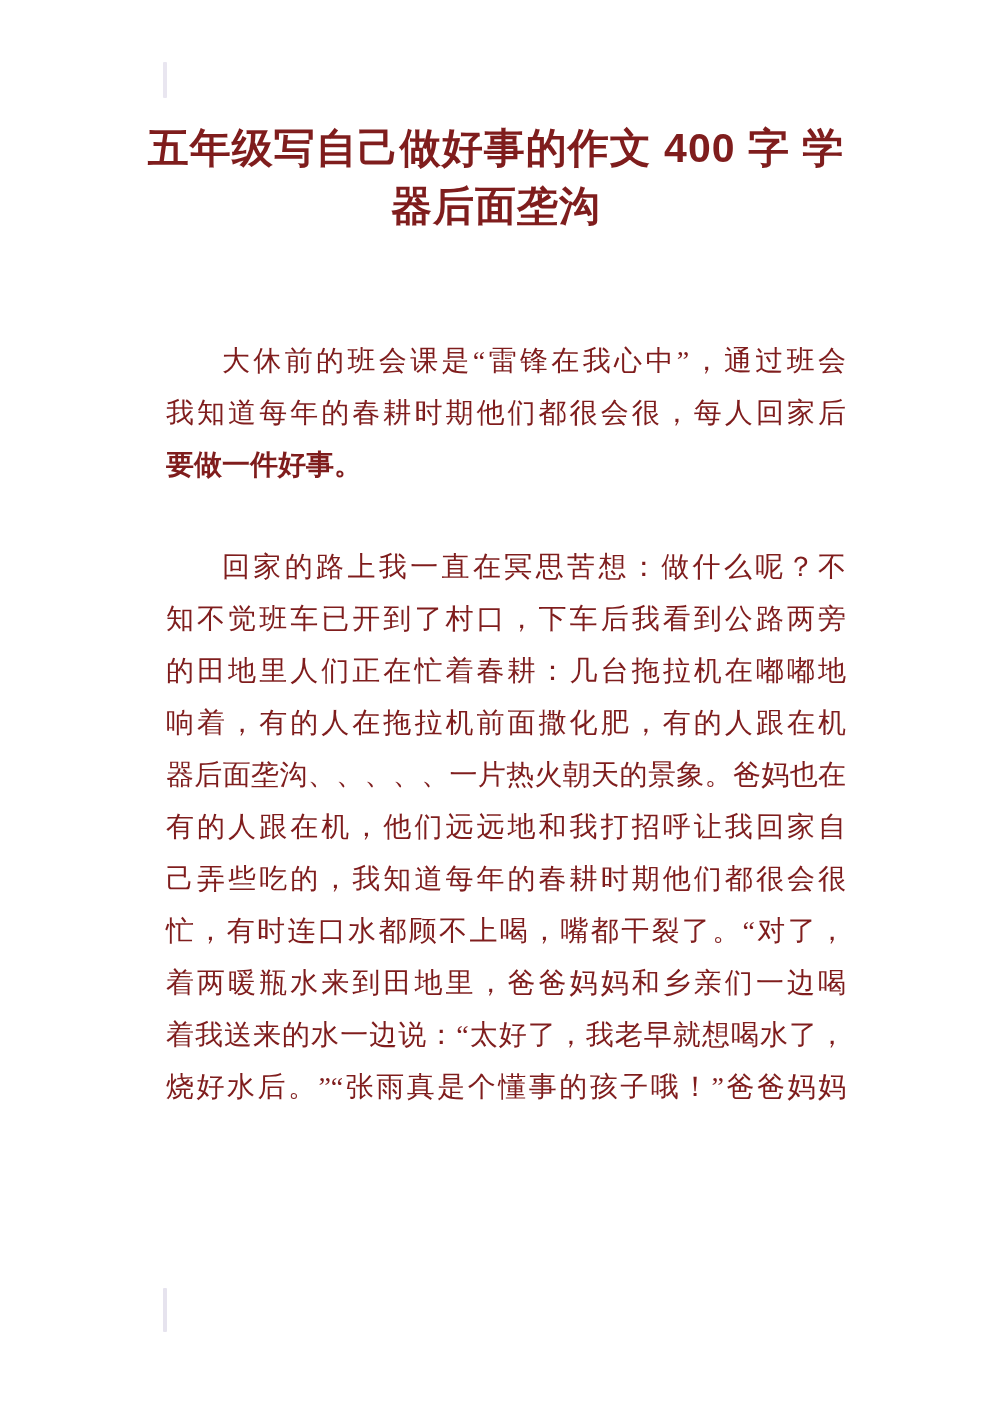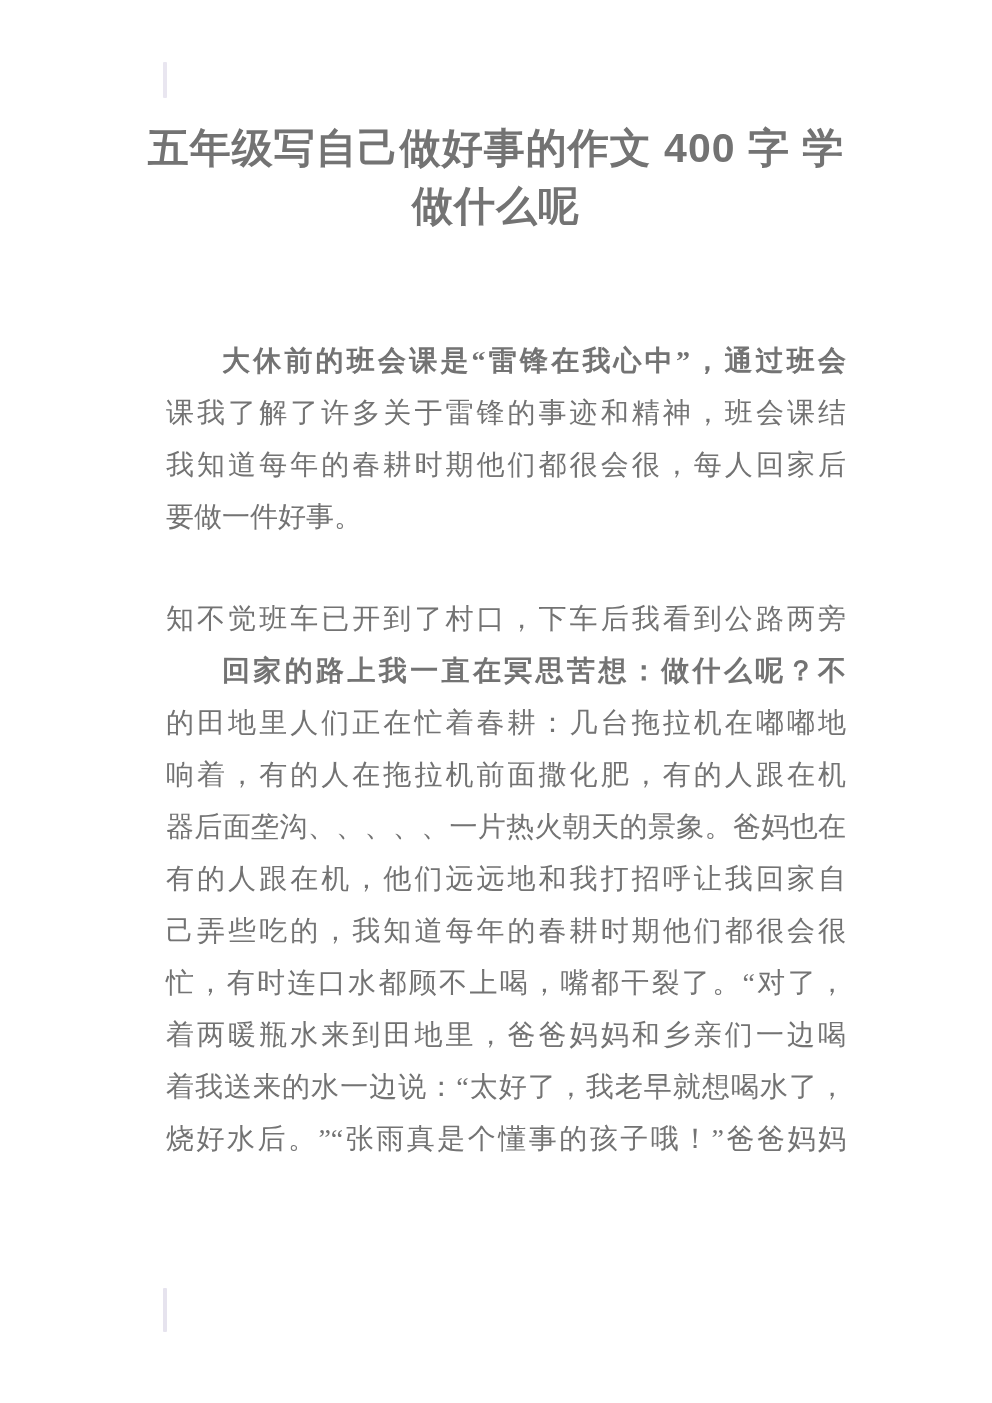--- a/index.html
+++ b/index.html
@@ -5,21 +5,21 @@
   html, body {
     margin: 0;
     padding: 0;
     background: #ffffff;
   }
   .page {
     position: relative;
     width: 992px;
     height: 1403px;
     background: #ffffff;
-    color: #737373;
+    color: #7f1d1d;
     overflow: hidden;
     font-family: "Liberation Serif", serif;
   }
   .title-block {
     position: absolute;
     left: 136px;
     top: 119px;
     width: 720px;
     text-align: center;
     font-family: "Liberation Sans", sans-serif;
@@ -37,59 +37,59 @@
     line-height: 52px;
   }
   .para { margin: 0; padding: 0; }
   .para.second { margin-top: 50px; }
   .line {
     text-align: justify;
     text-align-last: justify;
     height: 52px;
     overflow: visible;
   }
-  .line.first { text-indent: 2em; font-weight: bold; }
+  .line.first { text-indent: 2em; }
   .line.para-end {
     text-align-last: left;
     text-align: right;
+    font-weight: bold;
   }
   
   .artifact {
     position: absolute;
     width: 4px;
     border-radius: 1px;
     background: #e9e6f0;
   }
   .artifact-top  { left: 163px; top: 62px;   height: 36px; }
   .artifact-bottom { left: 163px; top: 1288px; height: 44px; background: #e6e3ee; }
 </style>
 </head>
 <body>
 
 <div class="page">
 
   <div class="artifact artifact-top"></div>
 
   <h1 class="title-block" style="margin:0;">
     <div class="title-line">五年级写自己做好事的作文 400 字 学</div>
-    <div class="title-line">做什么呢</div>
+    <div class="title-line">器后面垄沟</div>
   </h1>
 
   <div class="content">
 
     <div class="para">
       <div class="line first">大休前的班会课是“雷锋在我心中”，通过班会</div>
-      <div class="line">课我了解了许多关于雷锋的事迹和精神，班会课结</div>
       <div class="line">我知道每年的春耕时期他们都很会很，每人回家后</div>
       <div class="line para-end">要做一件好事。</div>
     </div>
 
     <div class="para second">
+      <div class="line first">回家的路上我一直在冥思苦想：做什么呢？不</div>
       <div class="line">知不觉班车已开到了村口，下车后我看到公路两旁</div>
-      <div class="line first">回家的路上我一直在冥思苦想：做什么呢？不</div>
       <div class="line">的田地里人们正在忙着春耕：几台拖拉机在嘟嘟地</div>
       <div class="line">响着，有的人在拖拉机前面撒化肥，有的人跟在机</div>
       <div class="line">器后面垄沟、、、、、一片热火朝天的景象。爸妈也在</div>
       <div class="line">有的人跟在机，他们远远地和我打招呼让我回家自</div>
       <div class="line">己弄些吃的，我知道每年的春耕时期他们都很会很</div>
       <div class="line">忙，有时连口水都顾不上喝，嘴都干裂了。“对了，</div>
       <div class="line">着两暖瓶水来到田地里，爸爸妈妈和乡亲们一边喝</div>
       <div class="line">着我送来的水一边说：“太好了，我老早就想喝水了，</div>
       <div class="line">烧好水后。”“张雨真是个懂事的孩子哦！”爸爸妈妈</div>
     </div>

